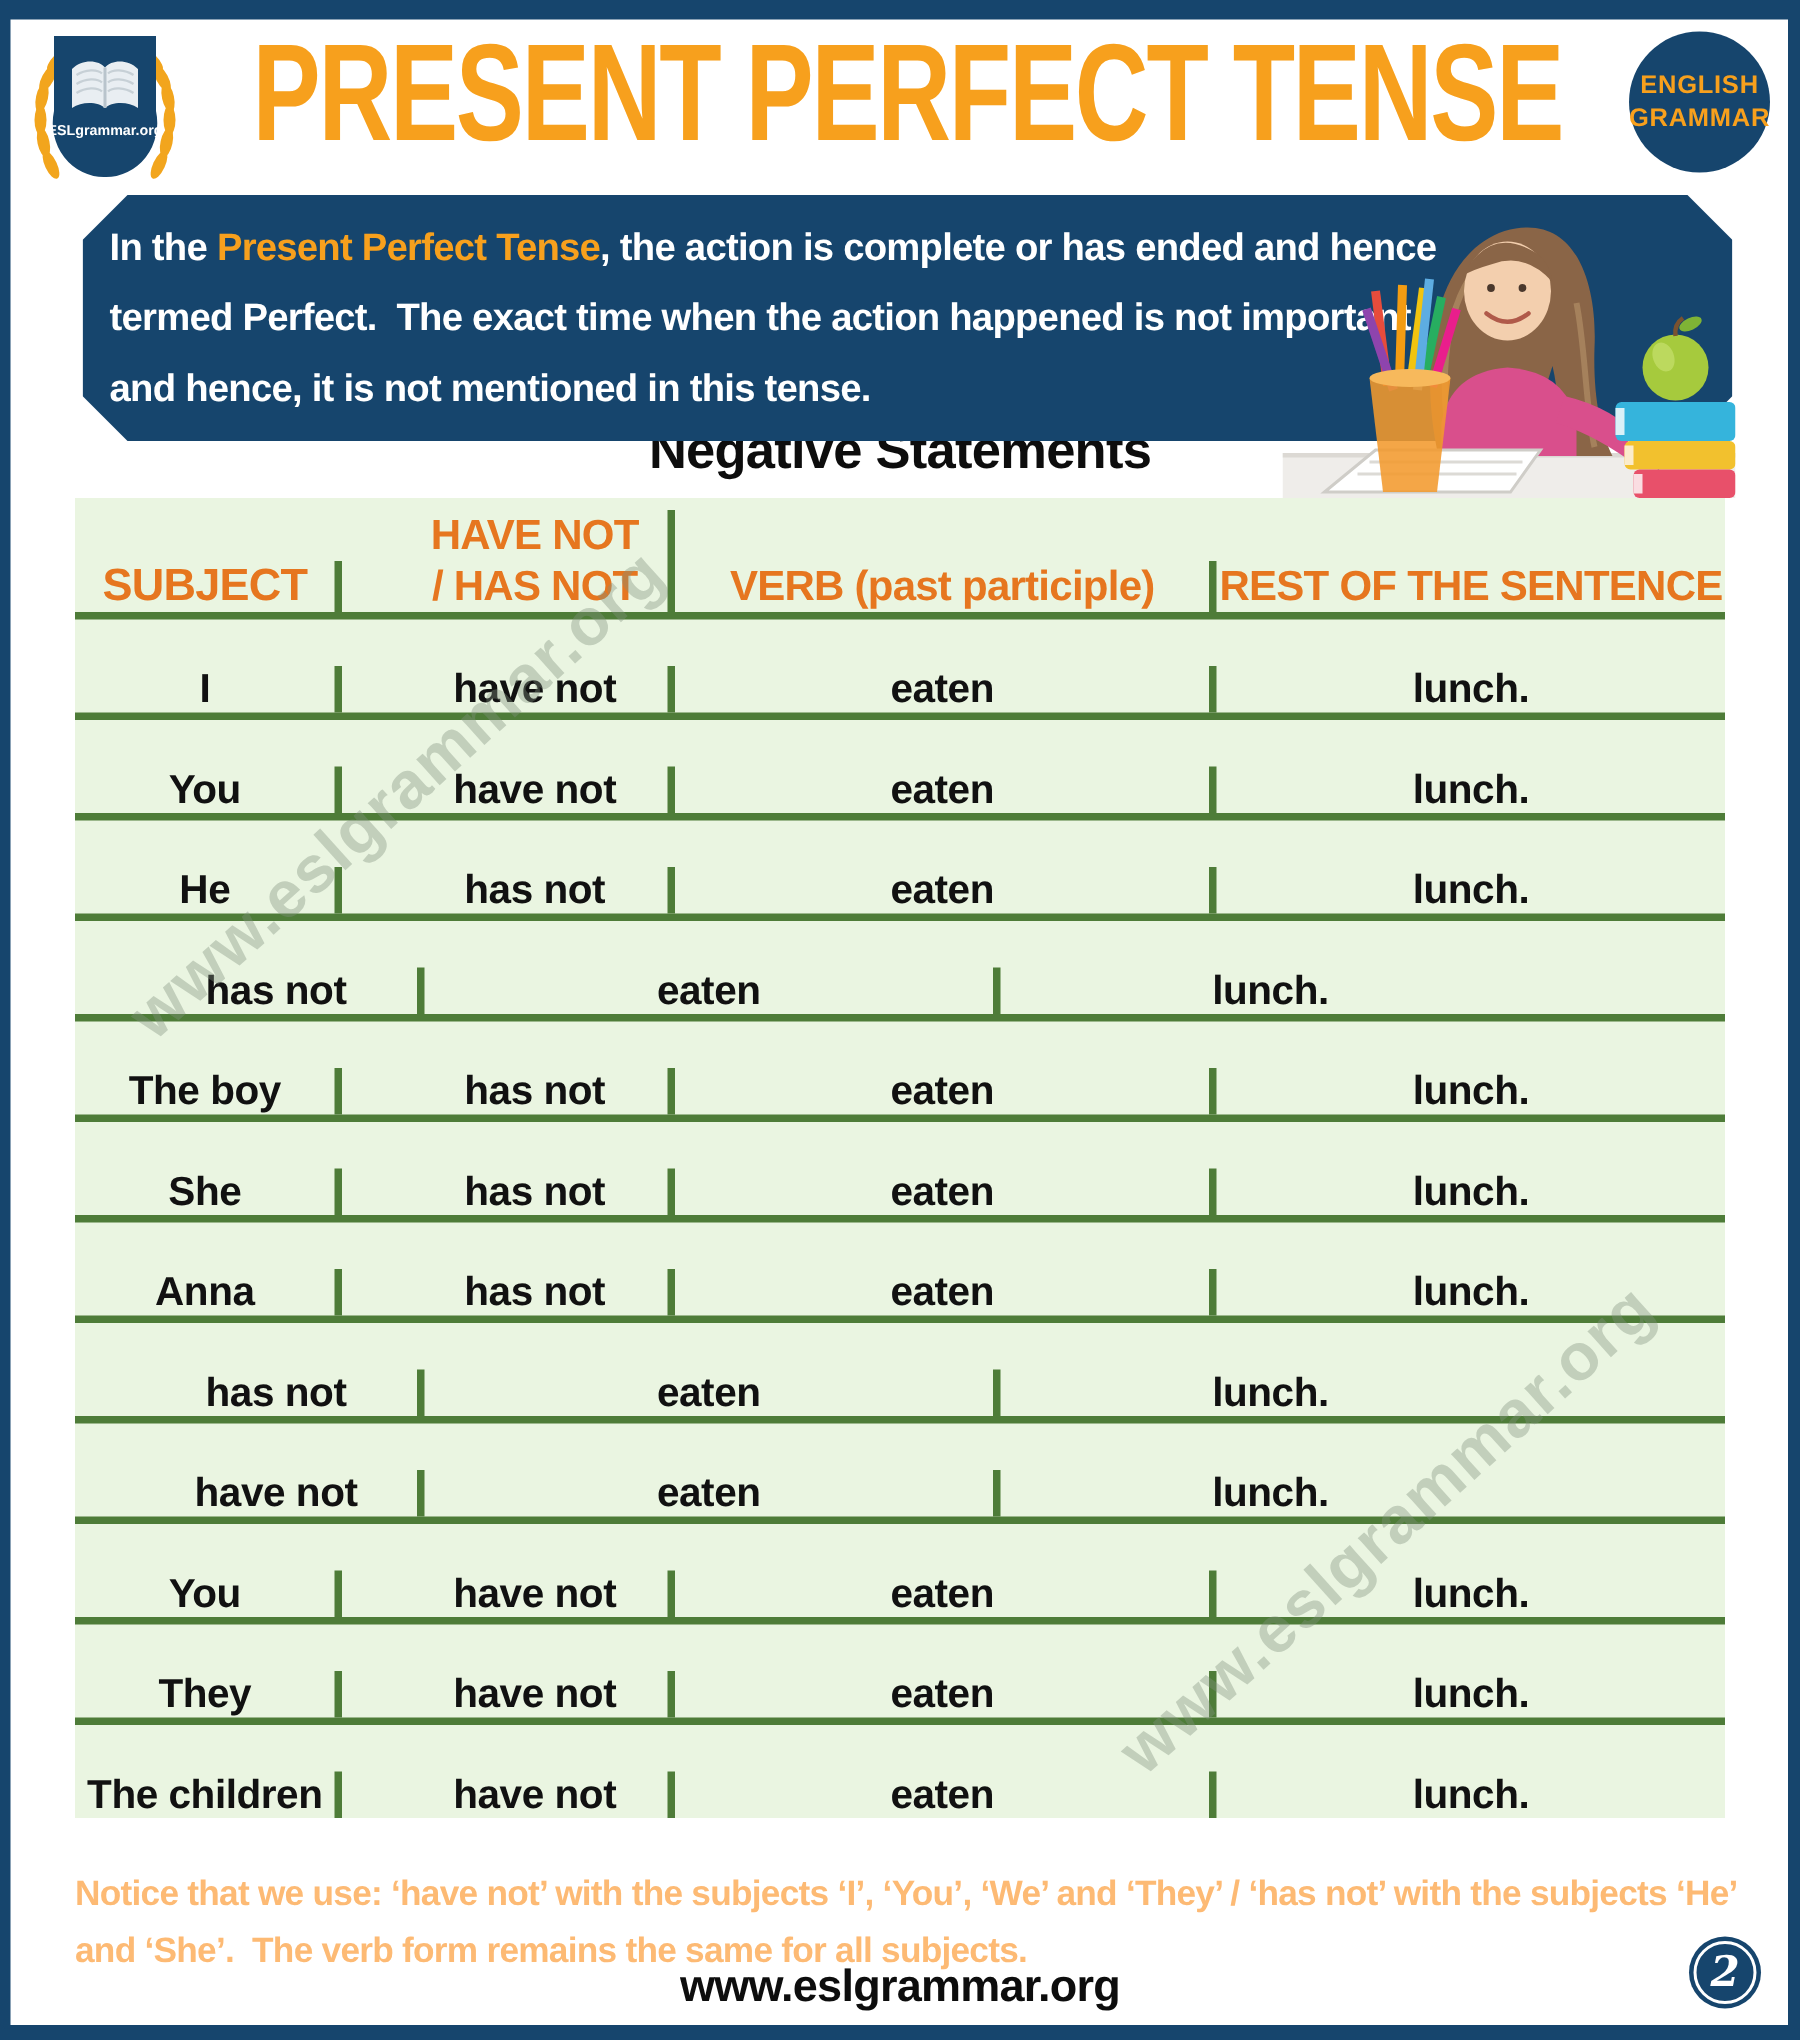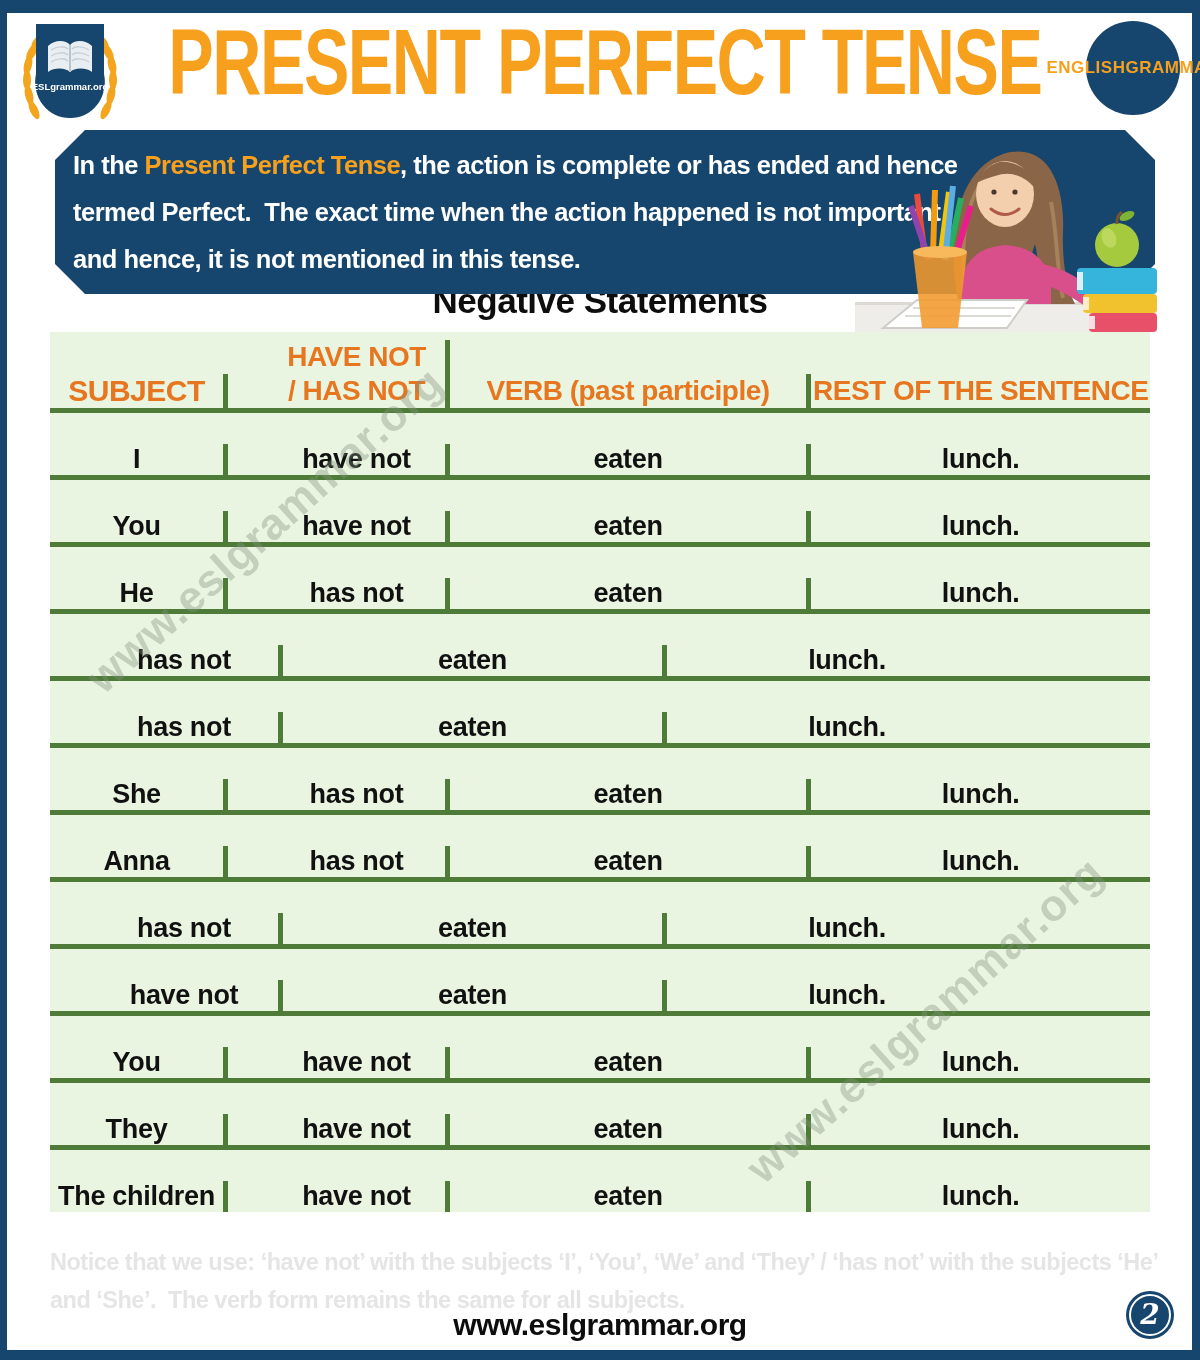--- a/index.html
+++ b/index.html
@@ -11,21 +11,21 @@
   }
   *{margin:0;padding:0;box-sizing:border-box;}
   body{font-family:"Liberation Sans",sans-serif;background:#888;}
   .page{position:relative;width:1200px;height:1360px;background:var(--navy);overflow:hidden;margin:0 auto;}
   .inner{position:absolute;left:7px;top:13px;right:8px;bottom:10px;background:#ffffff;}
 
   
   .logo{position:absolute;left:20px;top:16px;width:100px;height:110px;}
   .title-wrap{position:absolute;left:135px;top:12px;width:940px;height:100px;display:flex;align-items:center;justify-content:center;}
   .title-text{font-size:92px;font-weight:bold;color:var(--orange);letter-spacing:-2px;transform:scaleX(.74);transform-origin:center;white-space:nowrap;}
-  .badge{position:absolute;left:1086px;top:21px;width:94px;height:94px;border-radius:50%;background:var(--navy);display:flex;align-items:center;justify-content:center;}
+  .badge{position:absolute;left:1086px;top:21px;width:94px;height:94px;border-radius:50%;background:var(--navy);display:flex;flex-direction:column;align-items:center;justify-content:center;}
   .badge span{color:var(--orange);font-weight:bold;font-size:17px;line-height:22px;letter-spacing:.5px;}
 
   
   .banner{position:absolute;left:55px;top:130px;width:1100px;height:164px;background:var(--navy);
     clip-path:polygon(30px 0,calc(100% - 30px) 0,100% 30px,100% calc(100% - 30px),calc(100% - 30px) 100%,30px 100%,0 calc(100% - 30px),0 30px);
     z-index:2;}
   .banner-text{position:absolute;left:18px;top:12px;width:900px;color:#fff;font-weight:bold;font-size:25.5px;line-height:47px;letter-spacing:-.5px;white-space:pre-wrap;}
   .banner-text .hl{color:var(--orange);}
 
   
@@ -46,21 +46,21 @@
   .c3{width:360px;}
   .t-header .t-cell{color:var(--header_orange);font-size:28px;letter-spacing:-.5px;flex-direction:column;line-height:34px;}
   .t-header .c0{font-size:30px;}
 
   
   .wm{position:absolute;font-size:44px;font-weight:bold;color:rgba(130,145,125,.38);white-space:nowrap;z-index:4;pointer-events:none;letter-spacing:1px;}
   .wm1{left:265px;top:530px;transform:translate(-50%,-50%) rotate(-42deg);}
   .wm2{left:925px;top:1020px;transform:translate(-50%,-50%) rotate(-42deg);}
 
   
-  .note{position:absolute;left:50px;top:1243px;width:1108px;font-size:23.5px;font-weight:bold;color:#e5e5e5;line-height:38px;letter-spacing:-.5px;white-space:pre-wrap;}
+  .note{position:absolute;left:50px;top:1243px;width:1108px;font-size:23.5px;font-weight:bold;color:#fdba74;line-height:38px;letter-spacing:-.5px;white-space:pre-wrap;}
   .footer-url{position:absolute;left:0;top:1308px;width:1200px;text-align:center;font-size:30px;font-weight:bold;color:#0d0d0d;letter-spacing:-.5px;}
   .page-badge{position:absolute;left:1126px;top:1291px;width:48px;height:48px;border-radius:50%;background:var(--navy);}
   .page-badge .ring{position:absolute;inset:3px;border:2px solid #fff;border-radius:50%;display:flex;align-items:center;justify-content:center;}
   .page-badge .num{font-family:"DejaVu Serif",serif;font-style:italic;font-weight:bold;font-size:28px;color:#fff;line-height:1;}
 </style>
 </head>
 <body>
 
 <div class="page">
   <div class="inner"></div>
@@ -189,20 +189,21 @@
           <div class="t-cell c1">has not</div>
           <div class="t-cell c2">eaten</div>
           <div class="t-cell c3">lunch.</div>
         </div>
         <div class="t-row">
           <div class="t-cell c1">has not</div>
           <div class="t-cell c2">eaten</div>
           <div class="t-cell c3">lunch.</div>
         </div>
         <div class="t-row">
+          <div class="t-cell c0">The boy</div>
           <div class="t-cell c1">has not</div>
           <div class="t-cell c2">eaten</div>
           <div class="t-cell c3">lunch.</div>
         </div>
         <div class="t-row">
           <div class="t-cell c0">She</div>
           <div class="t-cell c1">has not</div>
           <div class="t-cell c2">eaten</div>
           <div class="t-cell c3">lunch.</div>
         </div>

